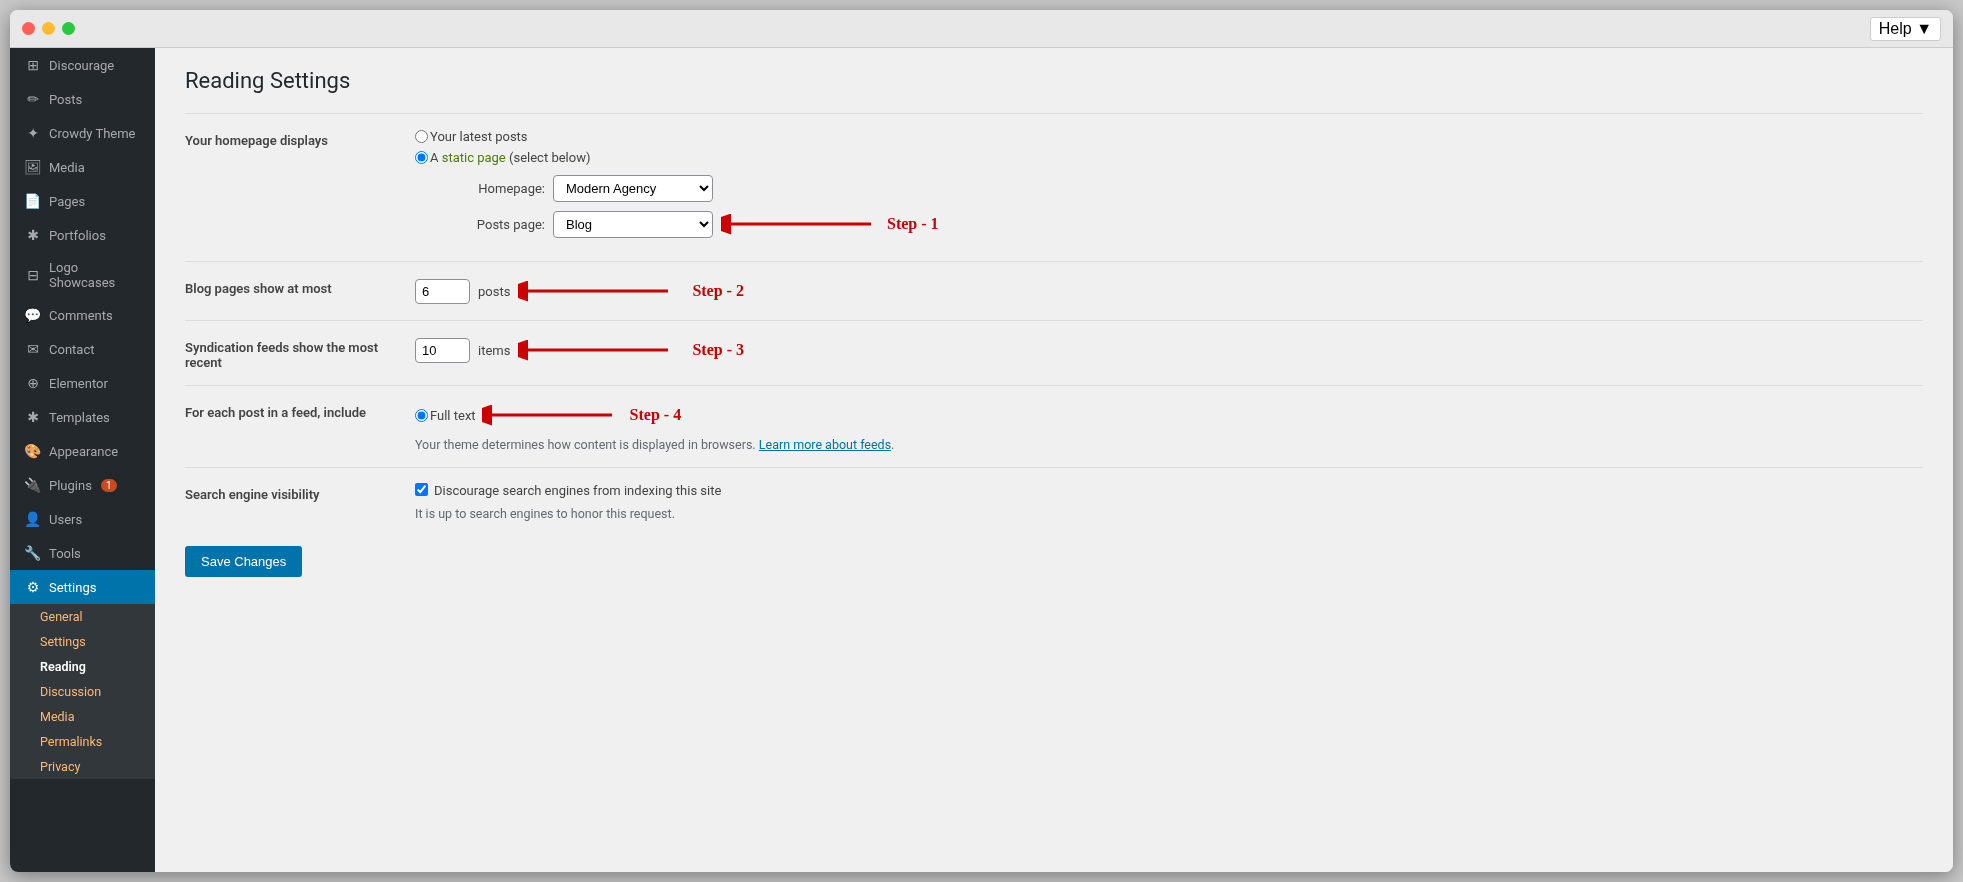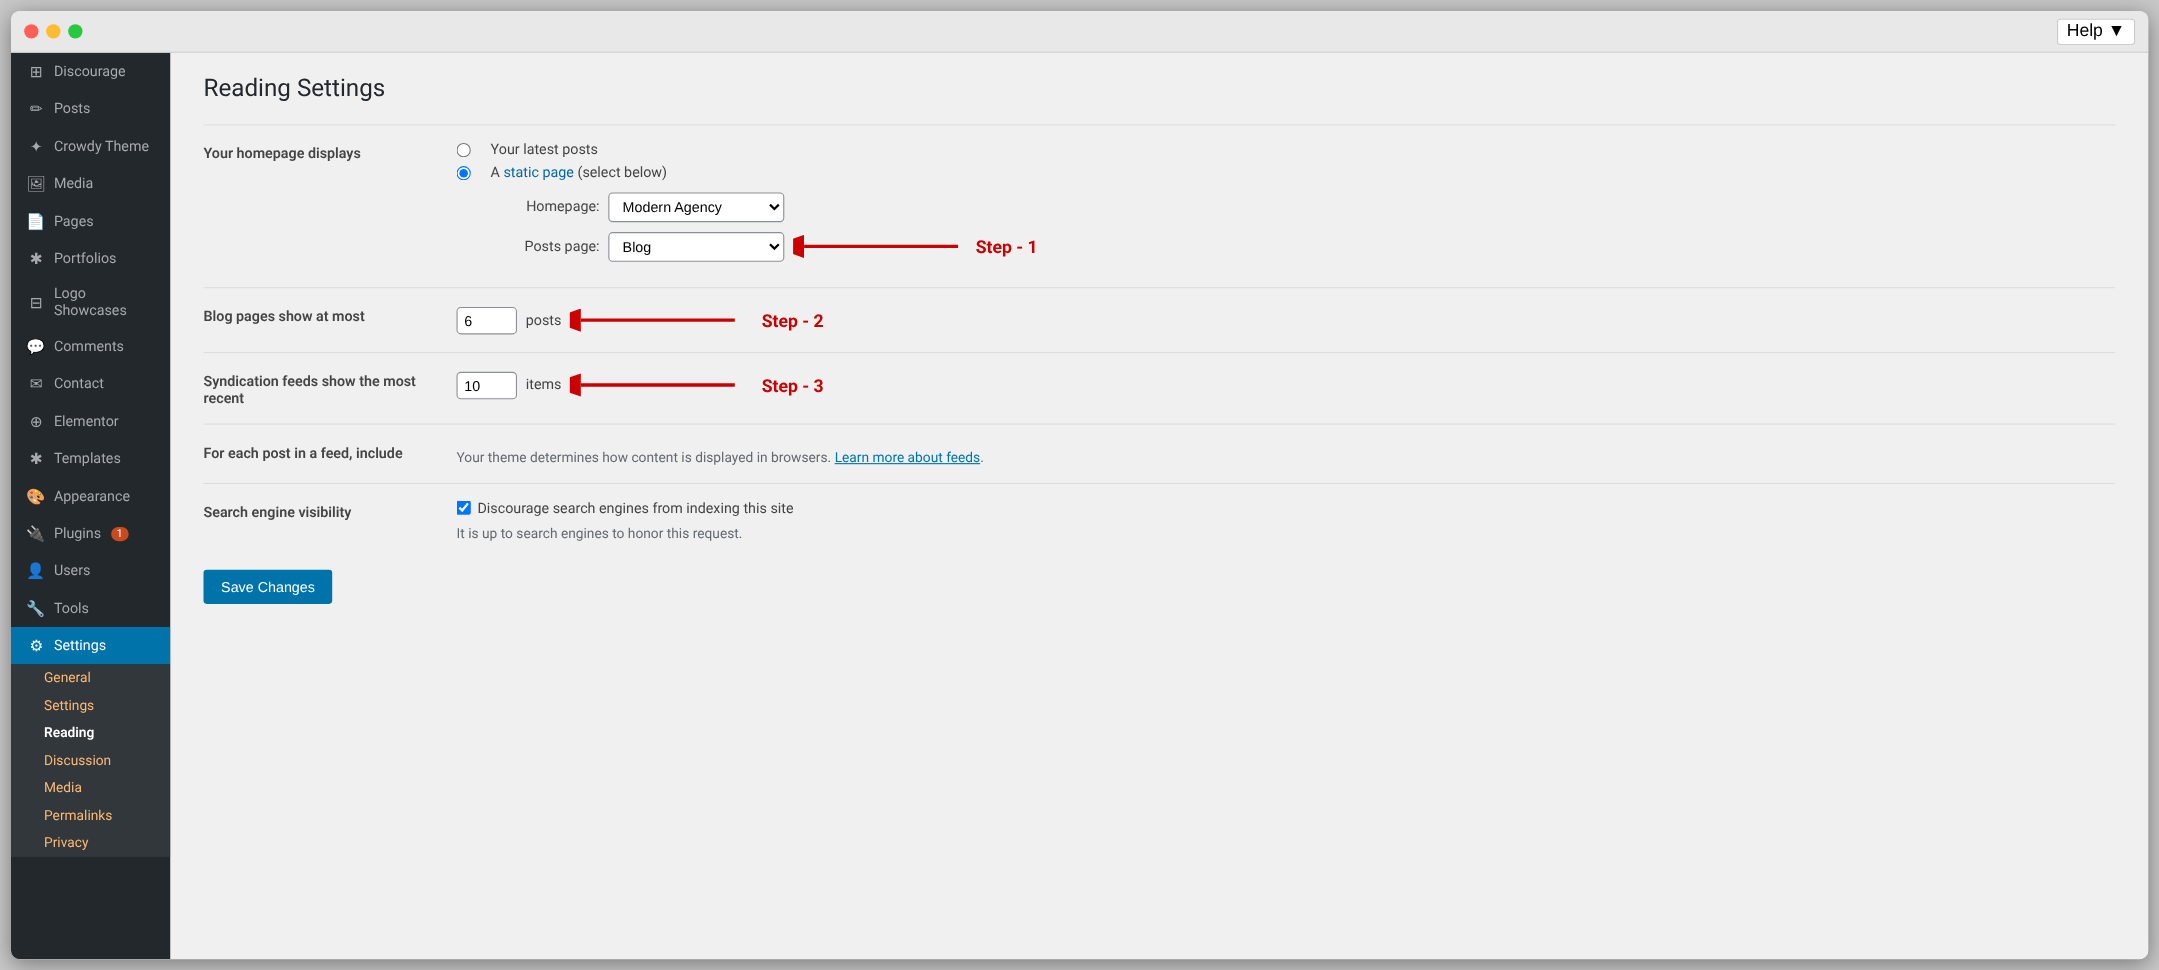--- a/index.html
+++ b/index.html
@@ -163,31 +163,31 @@
 
     .settings-field {
       flex: 1;
       font-size: 13px;
       color: #444;
     }
 
     .radio-option {
       display: flex;
       align-items: center;
-      gap: 18px;
+      gap: 2px;
       margin-bottom: 6px;
       font-size: 13px;
     }
 
     .radio-option input[type=radio] {
       margin: 0;
     }
 
     .static-page-link {
-      color: #0369a1;
+      color: #4d7c0f;
       text-decoration: none;
     }
 
     .sub-fields {
       margin-top: 10px;
       margin-left: 20px;
     }
 
     .sub-field-row {
       display: flex;
@@ -255,20 +255,21 @@
       align-items: center;
       position: relative;
     }
 
     .step-label {
       color: #cc0000;
       font-size: 16px;
       font-weight: 700;
       margin-left: 6px;
       white-space: nowrap;
+      font-family: Liberation Serif, serif;
     }
   </style>
 </head>
 <body>
 
 <div class="window">
 
   <div class="titlebar">
     <div class="traffic-lights">
       <div class="traffic-light tl-red"></div>
@@ -436,20 +437,33 @@
                 <line x1="150" y1="14" x2="10" y2="14" stroke="#cc0000" stroke-width="3" marker-end="url(#arrowhead3)"></line>
               </svg>
               <span class="step-label">Step - 3</span>
             </span>
           </div>
         </div>
 
         <div class="settings-row">
           <div class="settings-label">For each post in a feed, include</div>
           <div class="settings-field">
+            <div class="radio-option">
+              <input type="radio" name="feed_include" id="full_text" checked="" style="">
+              <label for="full_text">Full text</label>
+              <svg width="140" height="28" viewBox="0 0 140 28" style="margin-left:4px;">
+                <defs>
+                  <marker id="arrowhead4" markerWidth="10" markerHeight="7" refX="0" refY="3.5" orient="auto">
+                    <polygon points="0 0, 10 3.5, 0 7" fill="#cc0000"></polygon>
+                  </marker>
+                </defs>
+                <line x1="130" y1="14" x2="10" y2="14" stroke="#cc0000" stroke-width="3" marker-end="url(#arrowhead4)"></line>
+              </svg>
+              <span class="step-label">Step - 4</span>
+            </div>
             <p class="info-text">
               <span>Your theme determines how content is displayed in browsers.</span>
               <a href="#">Learn more about feeds</a>.
             </p>
           </div>
         </div>
 
         <div class="settings-row">
           <div class="settings-label">Search engine visibility</div>
           <div class="settings-field">

